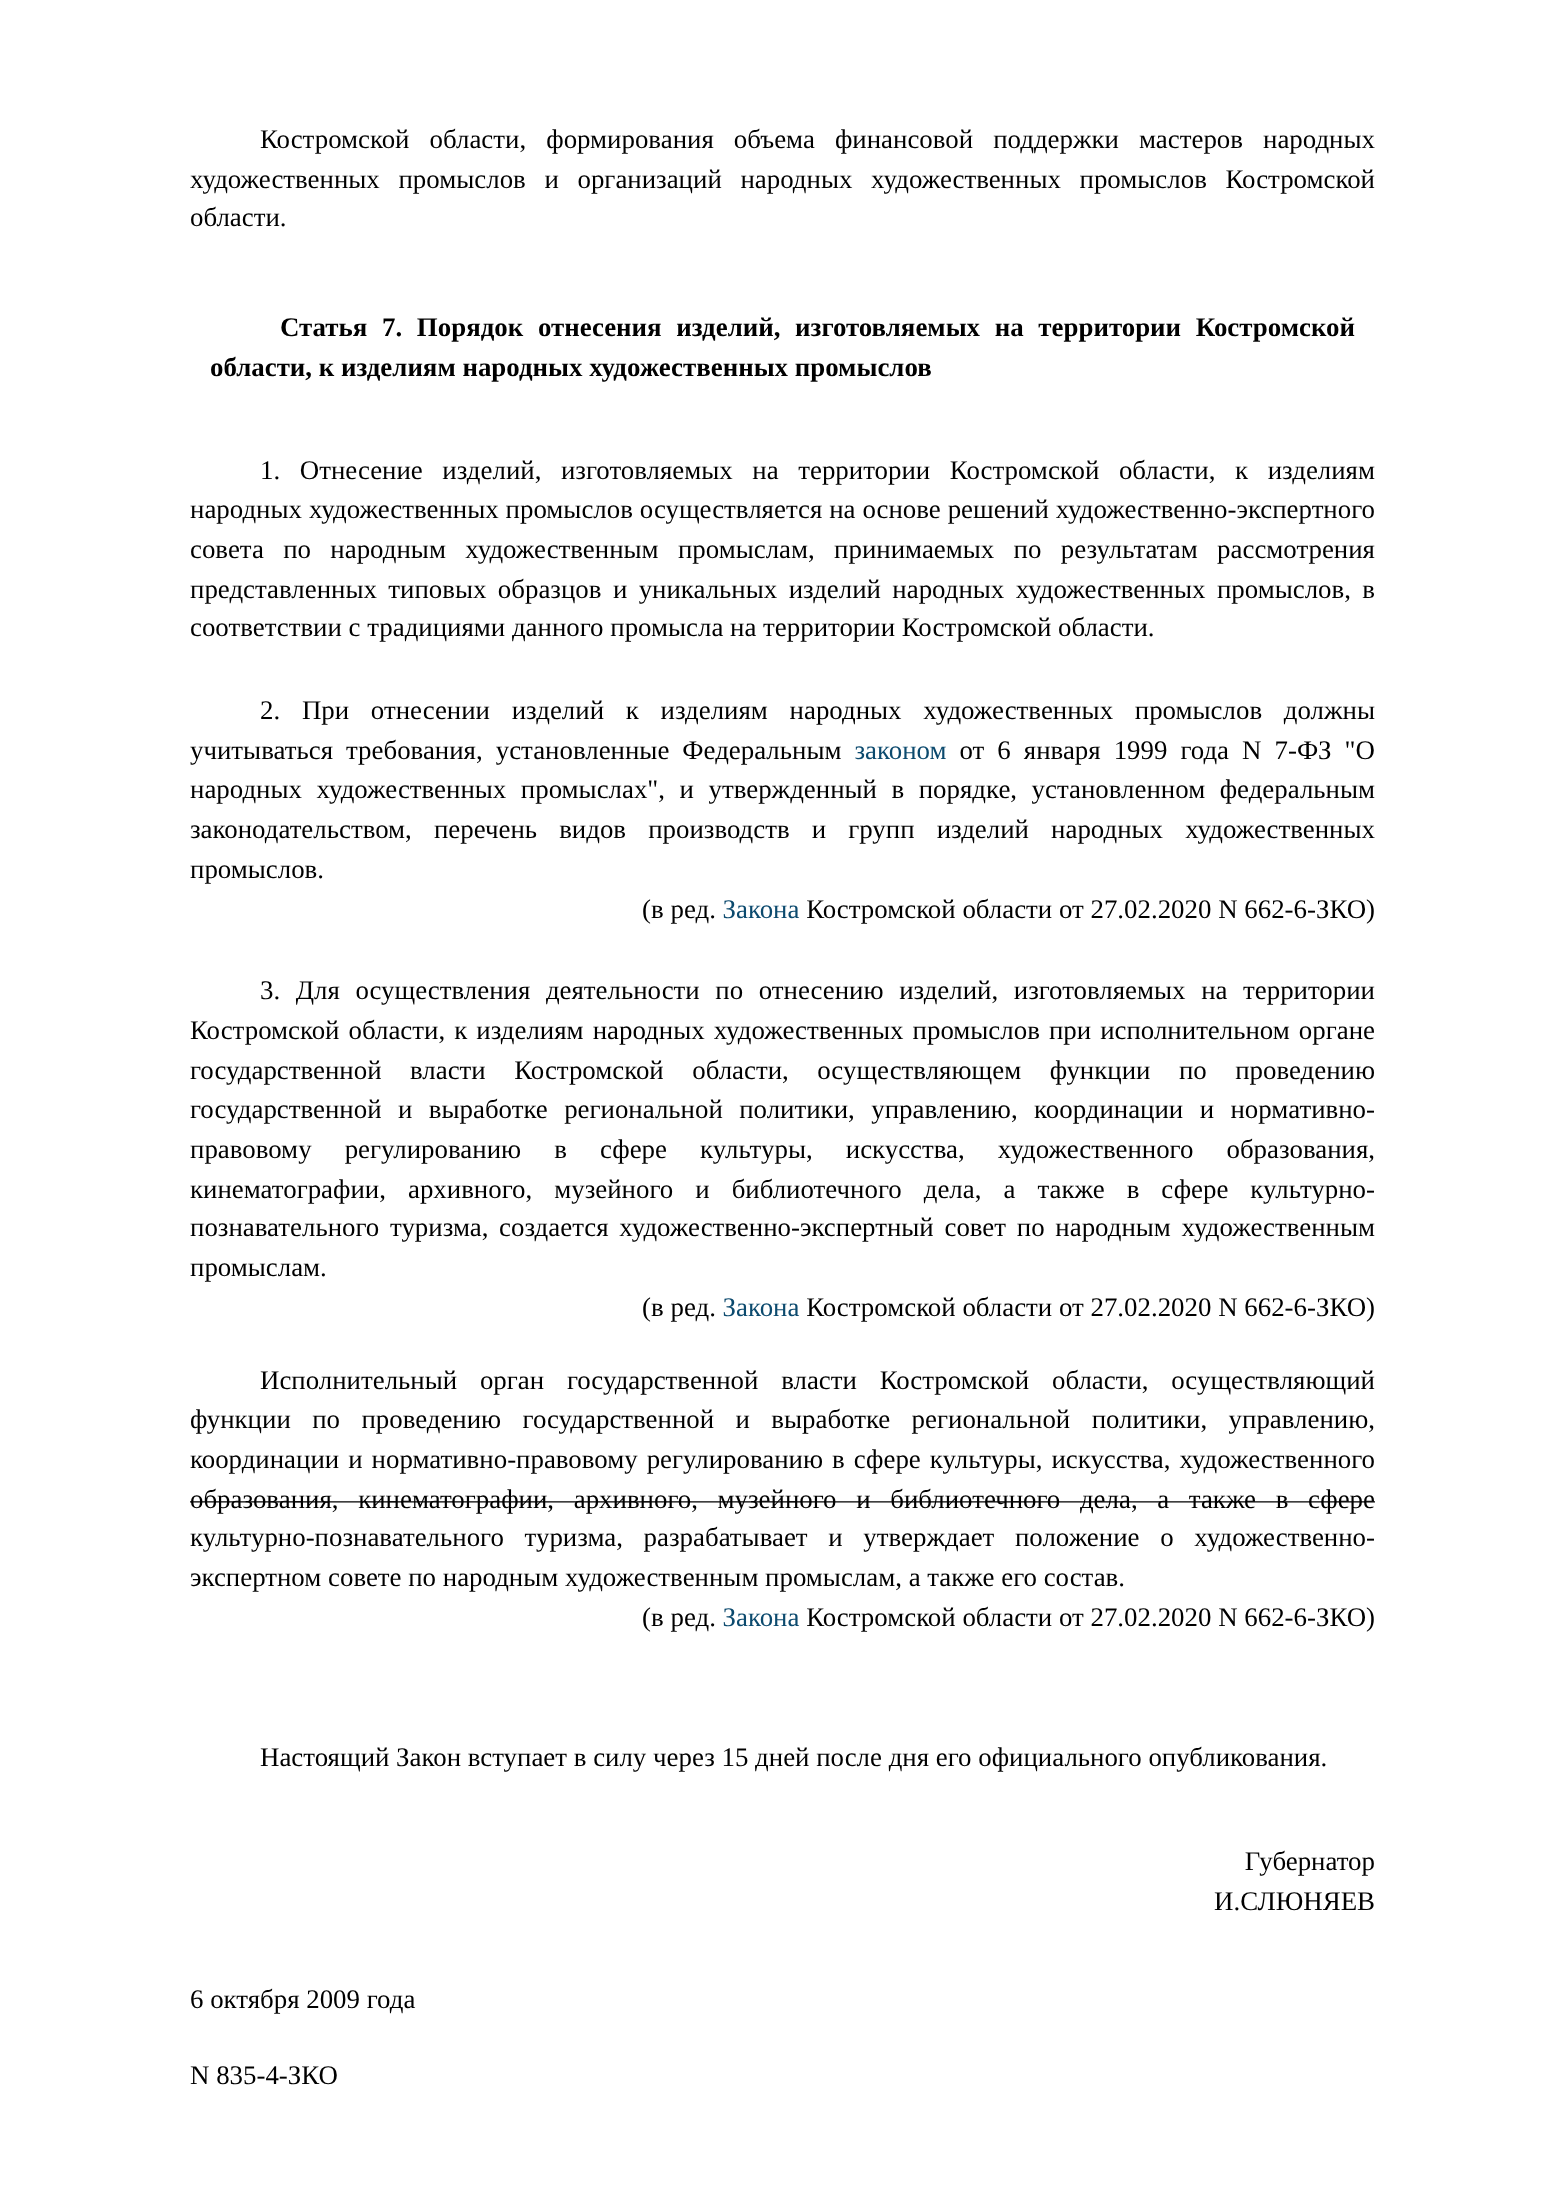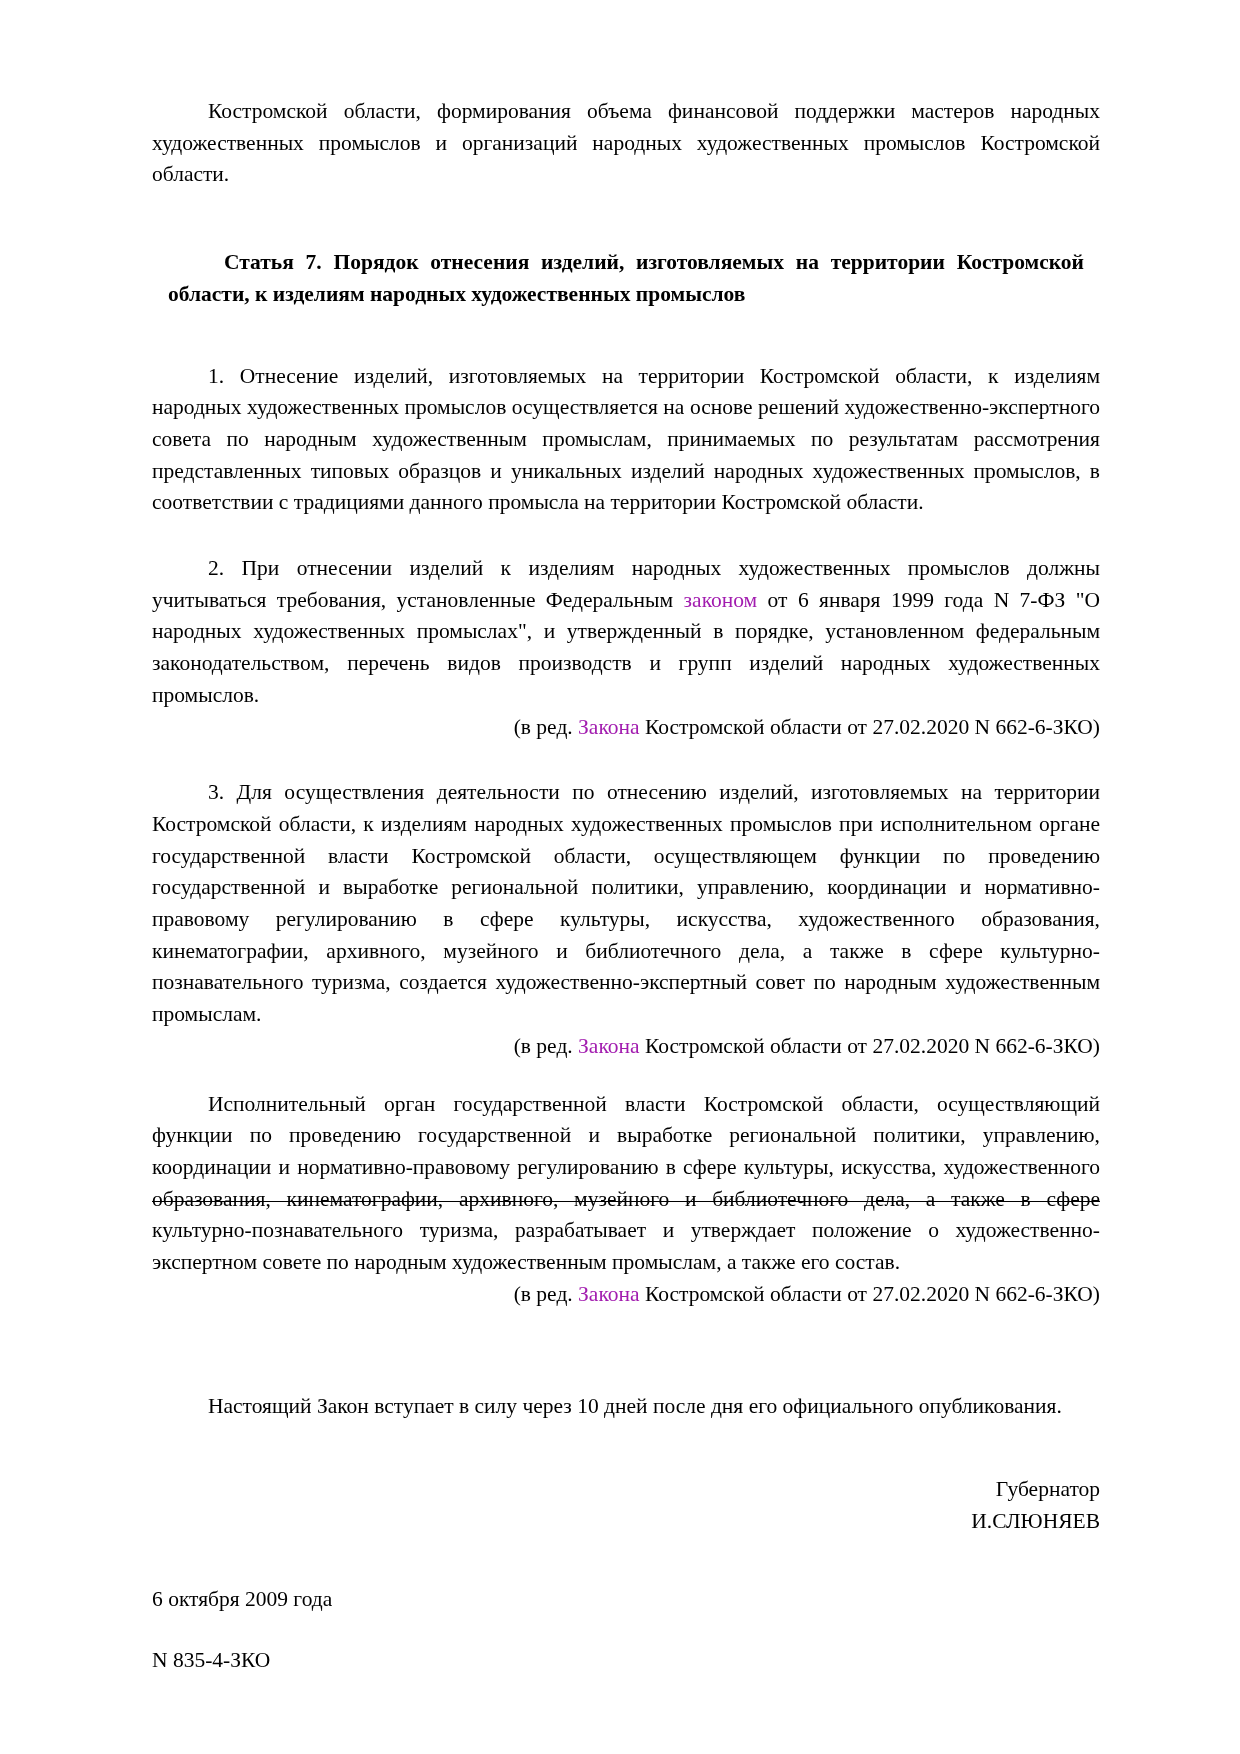--- a/index.html
+++ b/index.html
@@ -53,21 +53,21 @@
     margin: 0;
   }
   .cite {
     font-size: 21.5px;
     line-height: 1.475;
     text-align: right;
     text-indent: 0;
     margin: 0;
   }
   .link {
-    color: #a21caf;
+    color: #0c4a6e;
   }
   .signature {
     margin-top: 52px;
     text-align: right;
     font-size: 21.5px;
     line-height: 1.475;
   }
   .signature div {
     white-space: nowrap;
   }
@@ -124,21 +124,21 @@
 
     <p class="indent">Исполнительный орган государственной власти Костромской области, осуществляющий функции по проведению государственной и выработке региональной политики, управлению, координации и нормативно-правовому регулированию в сфере культуры, искусства, художественного образования, кинематографии, архивного, музейного и библиотечного дела, а также в сфере культурно-познавательного туризма, разрабатывает и утверждает положение о художественно-экспертном совете по народным художественным промыслам, а также его состав.</p>
 
     <p class="cite"><span>(в ред. </span><span class="link">Закона</span><span> Костромской области от 27.02.2020 N 662-6-ЗКО)</span></p>
 
     <div class="gap-46"></div>
 
 
     <div class="gap-34"></div>
 
-    <p class="indent">Настоящий Закон вступает в силу через 10 дней после дня его официального опубликования.</p>
+    <p class="indent">Настоящий Закон вступает в силу через 15 дней после дня его официального опубликования.</p>
 
     <div class="signature">
       <div>Губернатор</div>
       <div>И.СЛЮНЯЕВ</div>
     </div>
 
     <div class="footer-meta">
       <div>6 октября 2009 года</div>
       <div class="spacer"></div>
       <div>N 835-4-ЗКО</div>

